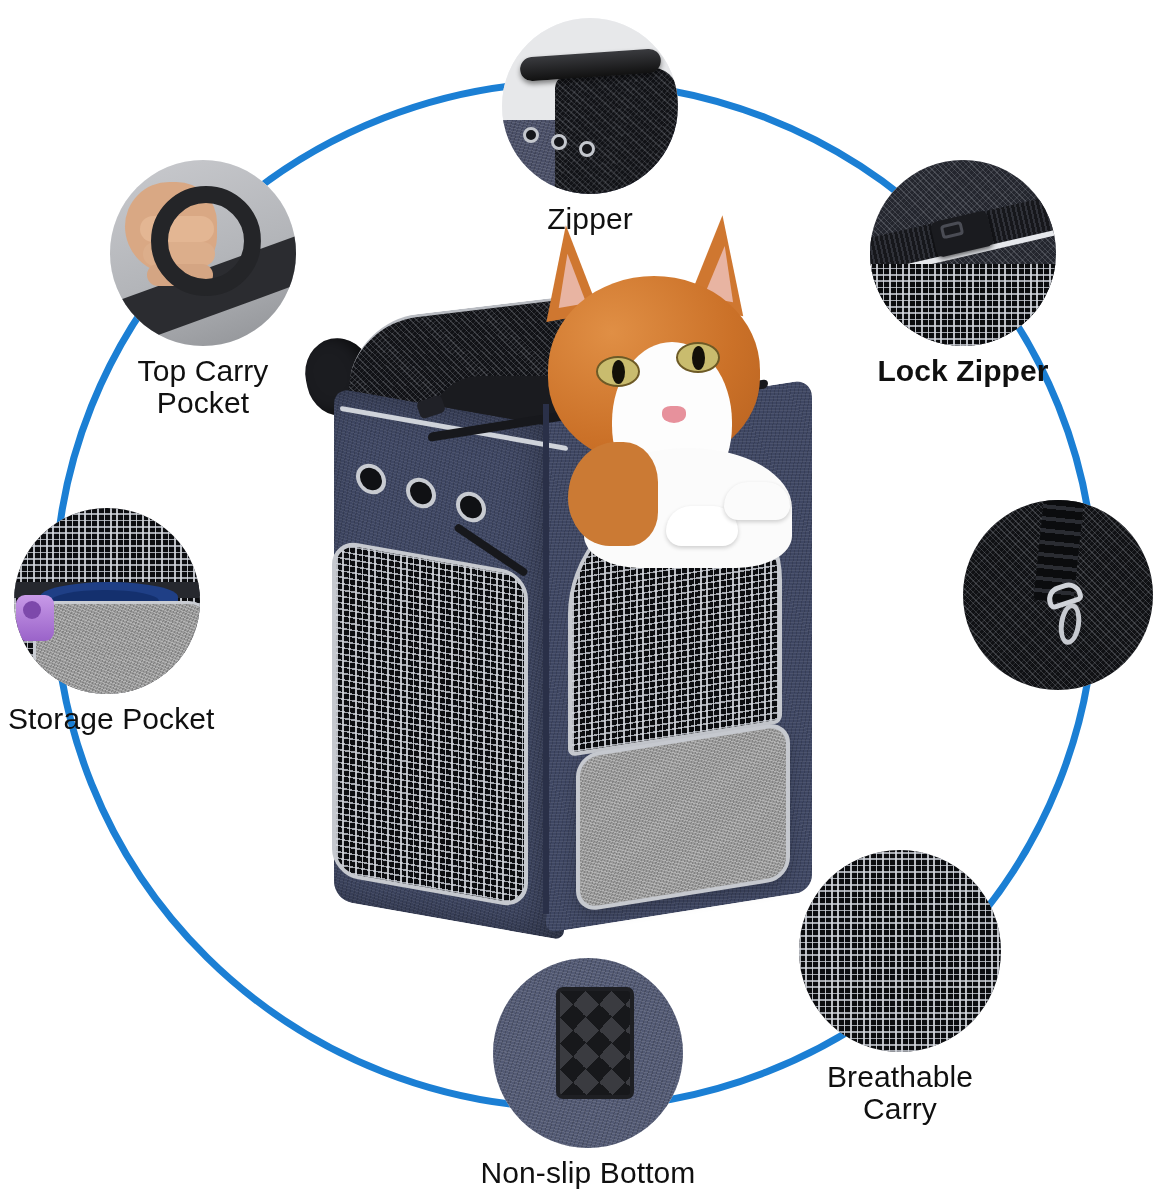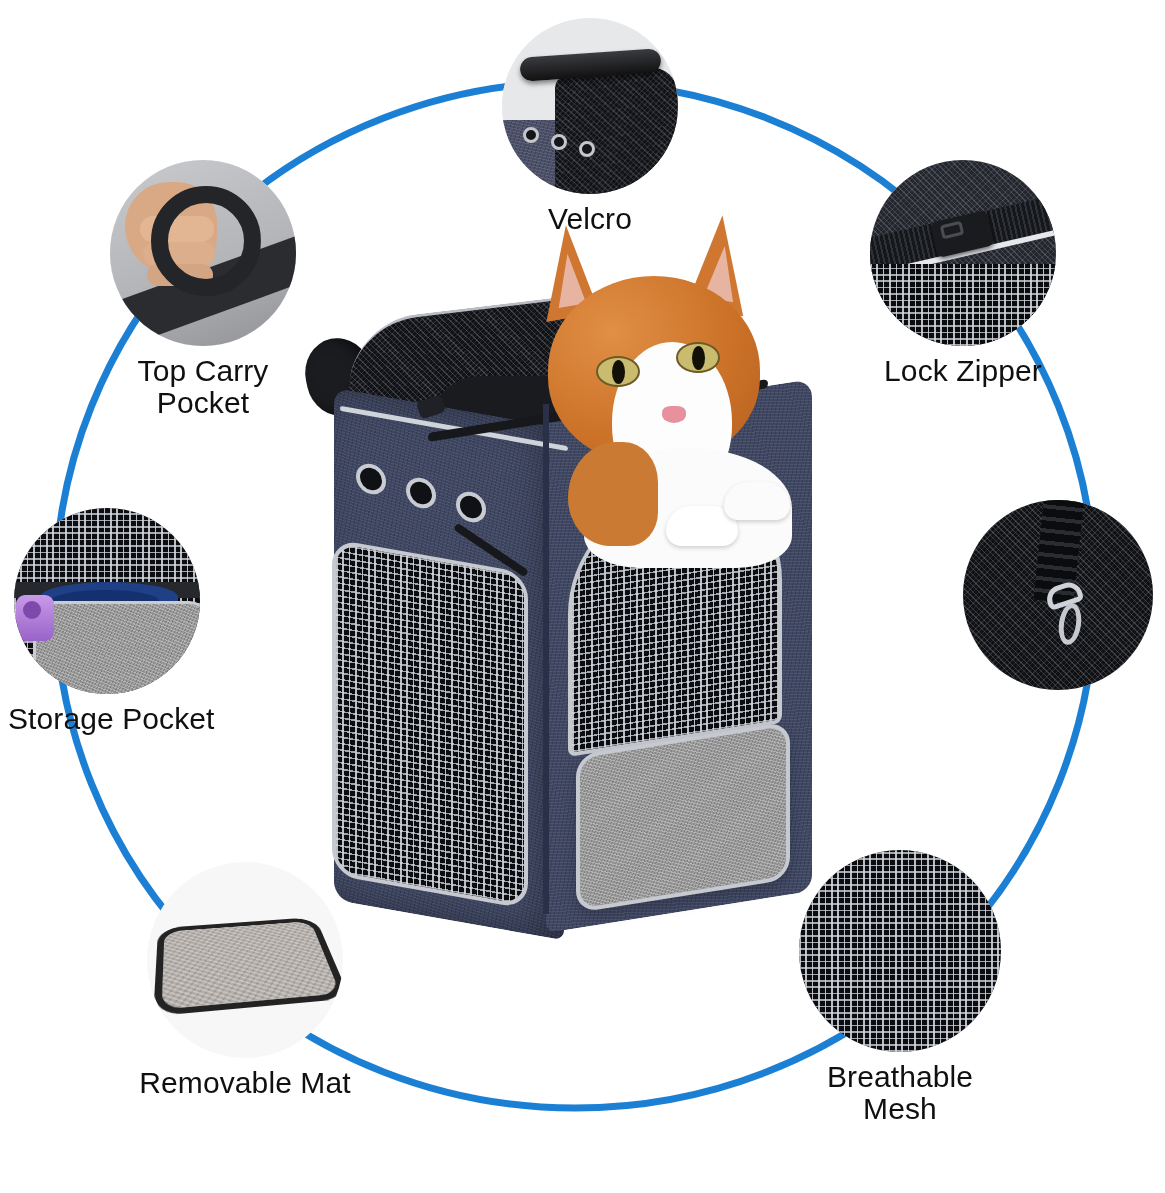--- a/index.html
+++ b/index.html
@@ -161,38 +161,38 @@
   <div class="callout" style="left:490px;top:18px;width:200px;">
     <div class="bubble" style="width:176px;height:176px;">
       <div class="fill" style="background:#e7e8ea;"></div>
       <div class="fill tx-denim" style="top:58%;"></div>
       <div class="fill tx-weave" style="left:30%;top:30%;border-radius:10px 30px 0 0;transform:skewY(-6deg);"></div>
       <div style="position:absolute;left:10%;top:20%;width:80%;height:24px;background:linear-gradient(#3a3b3f,#111);border-radius:12px;transform:rotate(-4deg);box-shadow:0 3px 5px rgba(0,0,0,.45);"></div>
       <div style="position:absolute;left:12%;top:62%;width:16px;height:16px;border-radius:50%;background:#15161a;border:3px solid #c4c7cd;"></div>
       <div style="position:absolute;left:28%;top:66%;width:16px;height:16px;border-radius:50%;background:#15161a;border:3px solid #c4c7cd;"></div>
       <div style="position:absolute;left:44%;top:70%;width:16px;height:16px;border-radius:50%;background:#15161a;border:3px solid #c4c7cd;"></div>
     </div>
-    <div class="cap-label">Velcro</div>
+    <div class="cap-label">Zipper</div>
   </div>
 
   <div class="callout" style="left:98px;top:160px;width:210px;">
     <div class="bubble" style="width:186px;height:186px;">
       <div class="fill" style="background:linear-gradient(160deg,#c9cace 0%,#b3b5b9 55%,#8f9195 100%);"></div>
       <div style="position:absolute;left:-10%;top:58%;width:130%;height:46px;background:#2b2c30;transform:rotate(-20deg);"></div>
       <div style="position:absolute;left:8%;top:12%;width:92px;height:92px;background:#d9a884;border-radius:48% 44% 40% 52%;"></div>
       <div style="position:absolute;left:16%;top:30%;width:74px;height:26px;background:#e3b693;border-radius:14px;"></div>
       <div style="position:absolute;left:18%;top:44%;width:72px;height:24px;background:#dcae8b;border-radius:14px;"></div>
       <div style="position:absolute;left:20%;top:56%;width:66px;height:22px;background:#d4a583;border-radius:14px;"></div>
       <div style="position:absolute;left:22%;top:14%;width:110px;height:110px;border:17px solid #242528;border-radius:50%;clip-path:inset(0 0 0 0);"></div>
     </div>
     <div class="cap-label">Top Carry
 Pocket</div>
   </div>
 
-  <div class="callout" style="left:858px;top:160px;width:210px;">
+  <div class="callout" style="left:858px;top:160px;width:210px;font-weight:bold;">
     <div class="bubble" style="width:186px;height:186px;">
       <div class="fill tx-weave" style="background-color:#24262e;"></div>
       <div style="position:absolute;left:-6%;top:46%;width:115%;height:10px;background:#e6e8ec;transform:rotate(-13deg);"></div>
       <div style="position:absolute;left:-6%;top:30%;width:115%;height:34px;background:repeating-linear-gradient(90deg,#2f3138 0 2px,#16171b 2px 5px);transform:rotate(-13deg);"></div>
       <div style="position:absolute;left:34%;top:30%;width:58px;height:36px;background:#1a1b1f;border-radius:7px;transform:rotate(-13deg);box-shadow:0 2px 5px rgba(0,0,0,.6);"></div>
       <div style="position:absolute;left:38%;top:34%;width:22px;height:14px;border:3px solid #4a4c54;border-radius:4px;transform:rotate(-13deg);"></div>
       <div class="fill tx-mesh" style="top:56%;background-color:#0b0c0e;"></div>
     </div>
     <div class="cap-label">Lock Zipper</div>
   </div>
@@ -212,30 +212,32 @@
 
   <div class="callout" style="left:950px;top:500px;width:215px;">
     <div class="bubble" style="width:190px;height:190px;">
       <div class="fill tx-weave" style="background-color:#101114;"></div>
       <div style="position:absolute;left:40%;top:-4%;width:40px;height:58%;background:repeating-linear-gradient(0deg,#0b0c0e 0 8px,#2a2c32 8px 12px);border-radius:4px;transform:rotate(6deg);"></div>
       <div style="position:absolute;left:44%;top:44%;width:36px;height:22px;border:5px solid #cfd2d8;border-radius:14px 14px 6px 6px;transform:rotate(-18deg);"></div>
       <div style="position:absolute;left:51%;top:54%;width:22px;height:42px;border:5px solid #c6c9cf;border-radius:50%;transform:rotate(8deg);"></div>
     </div>
   </div>
 
-  <div class="callout" style="left:120px;top:862px;width:250px;">
-    <div class="bubble" style="width:196px;height:196px;background:#f7f7f8;">
-      <div style="position:absolute;left:10px;top:34px;width:176px;height:128px;">
-        <div class="mat-shape"></div>
-      </div>
-    </div>
-    <div class="cap-label">Removable Mat</div>
-  </div>
-
+
+  <div class="callout" style="left:478px;top:958px;width:220px;">
+    <div class="bubble" style="width:190px;height:190px;">
+      <div class="fill tx-denim" style="background-color:#535a74;"></div>
+      <div style="position:absolute;left:33%;top:15%;width:78px;height:112px;background:#131316;border-radius:7px;border:4px solid #1e1f23;
+                  background-image:
+                    repeating-conic-gradient(from 45deg at 50% 50%, #3a3b40 0deg 90deg, #17181b 90deg 180deg);
+                  background-size:26px 26px;"></div>
+    </div>
+    <div class="cap-label">Non-slip Bottom</div>
+  </div>
 
   <div class="callout" style="left:788px;top:850px;width:224px;">
     <div class="bubble" style="width:202px;height:202px;">
       <div class="fill tx-mesh"></div>
     </div>
-    <div class="cap-label">Breathable Mesh</div>
+    <div class="cap-label">Breathable Carry</div>
   </div>
 
 </div>
 
 </body></html>

